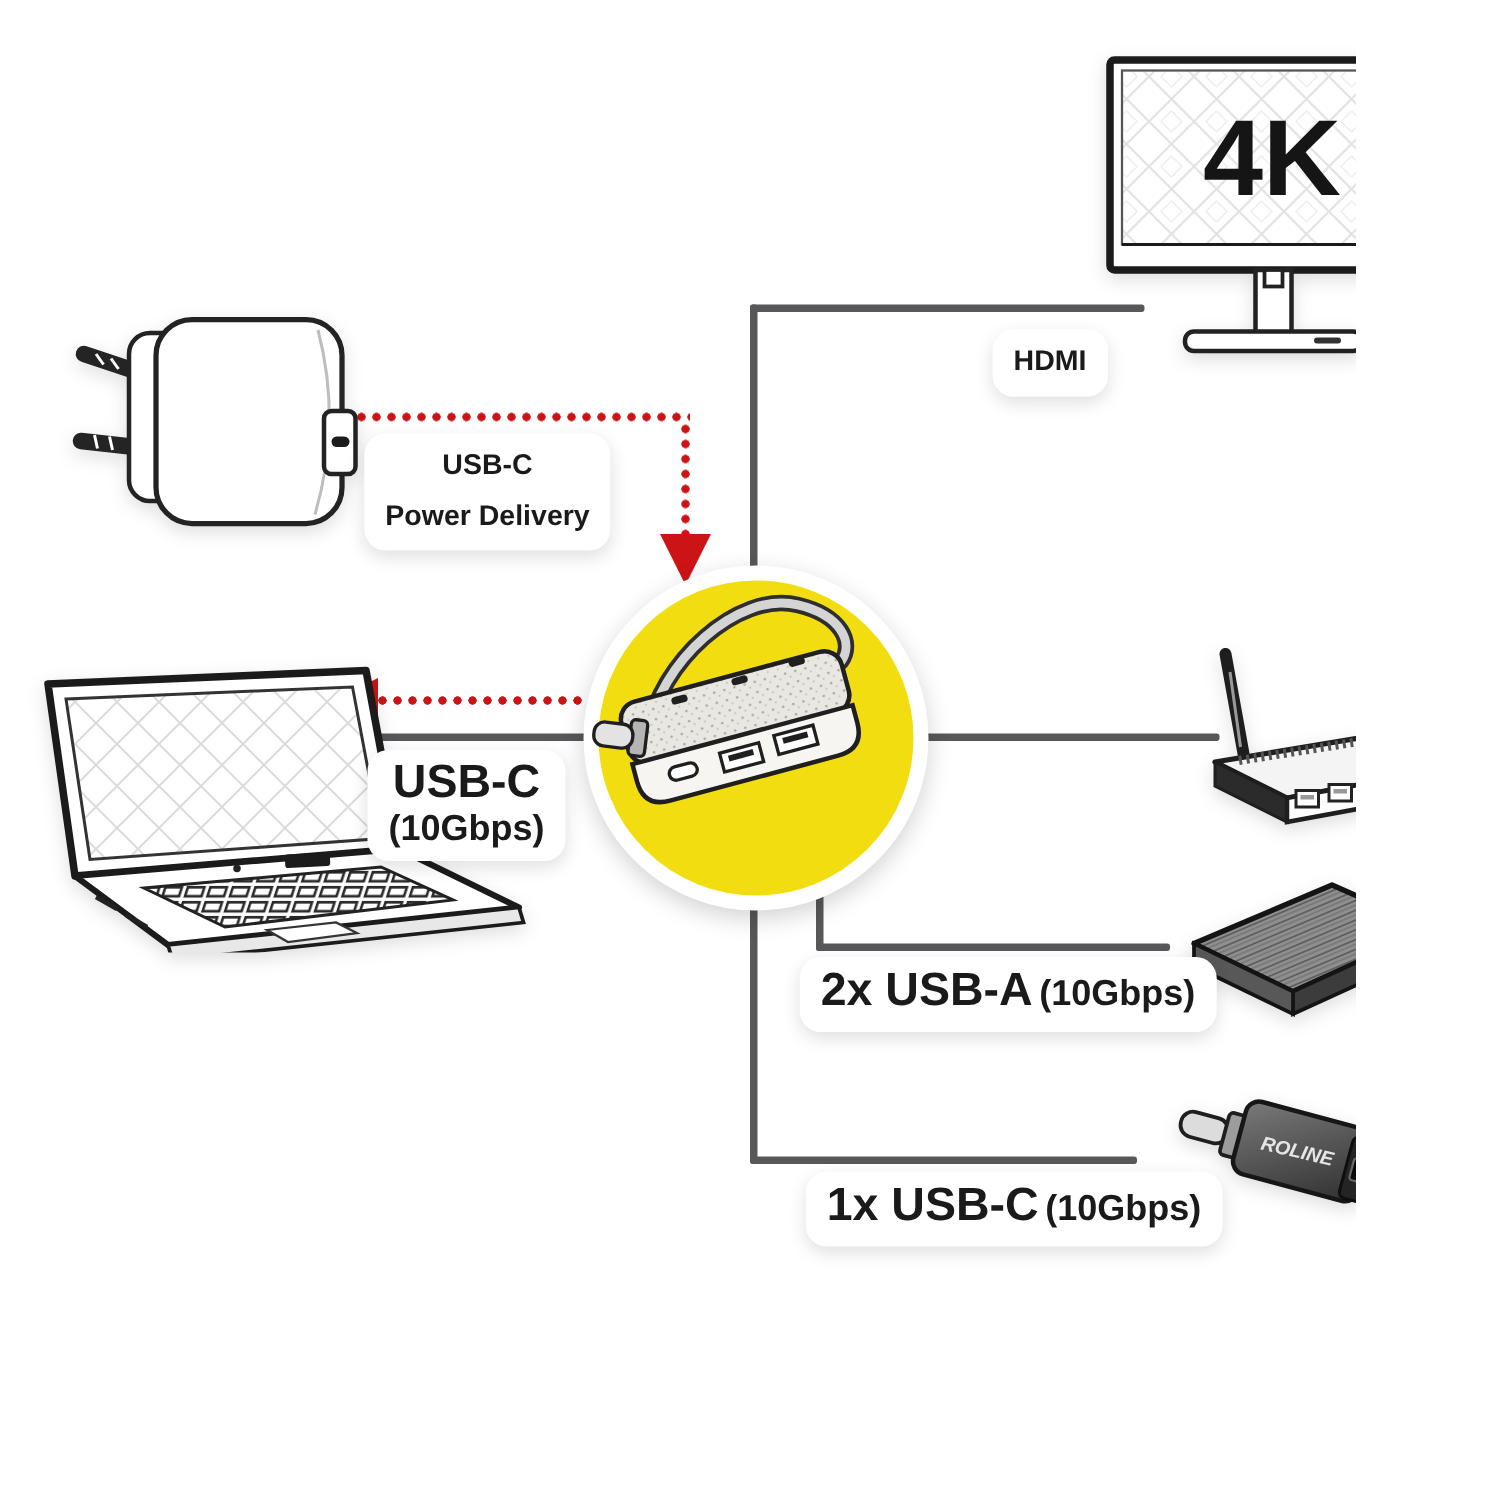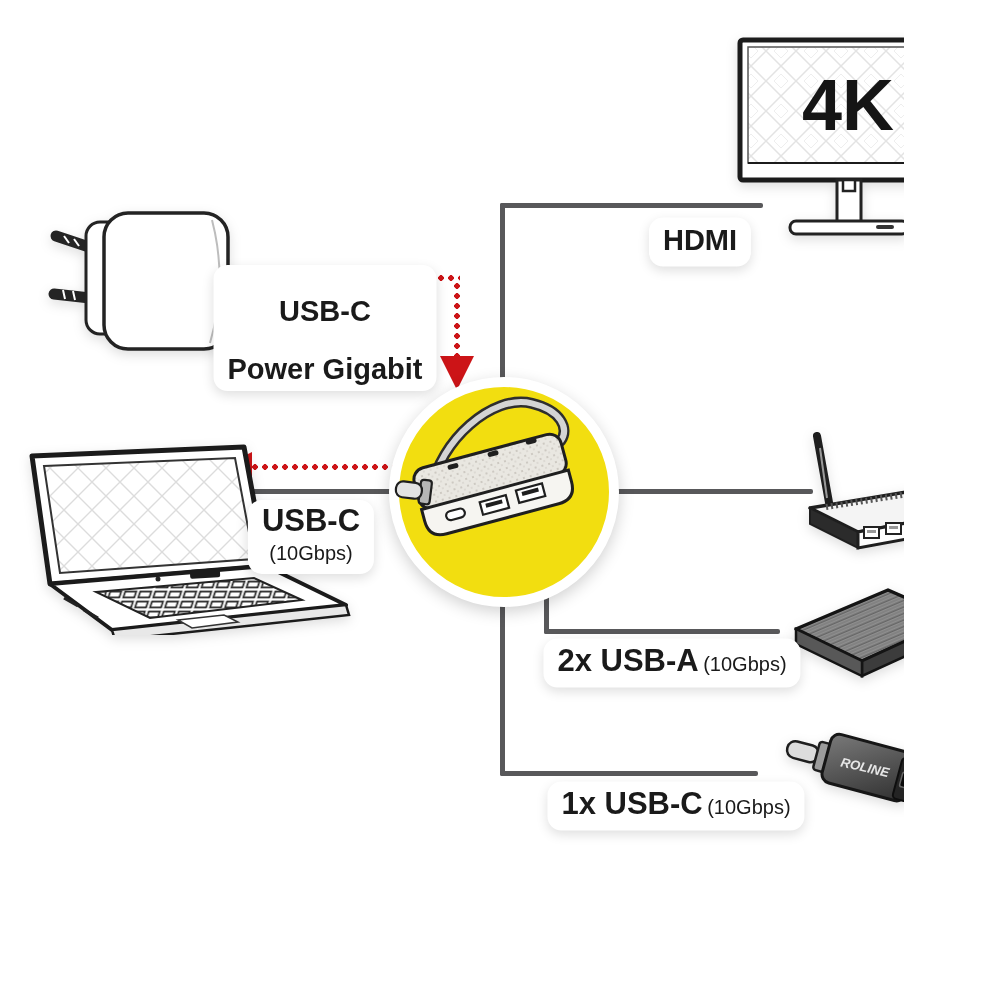--- a/index.html
+++ b/index.html
@@ -22,23 +22,23 @@
             border-right:30px solid #cc1417;}
   
   .hub-circle{position:absolute;left:389px;top:377px;width:210px;height:210px;
               background:#f2de10;border:10px solid #ffffff;border-radius:50%;
               box-shadow:0 5px 16px rgba(0,0,0,0.18);z-index:3;}
   .hub-circle svg{position:absolute;left:-6px;top:-2px;}
   
   .pill{position:absolute;transform:translate(-50%,-50%);background:#ffffff;
         border-radius:14px;padding:5px 14px;box-shadow:0 4px 12px rgba(0,0,0,0.13);
         text-align:center;white-space:nowrap;z-index:4;line-height:34px;}
-  .lbl-b{font-weight:700;font-size:29px;margin-top:24px;}
+  .lbl-b{font-weight:700;font-size:19px;}
   .lbl-b2{font-weight:700;font-size:31px;}
-  .lbl-r{font-weight:400;font-size:20px;}
+  .lbl-r{font-weight:700;font-size:24px;}
   
   .device{position:absolute;z-index:2;filter:drop-shadow(0 4px 6px rgba(0,0,0,0.13));}
 </style>
 </head>
 <body>
 
 <div class="canvas">
 
   <div class="gline" style="left:500px;top:203px;width:5px;height:182px;"></div>
   <div class="gline" style="left:500px;top:203px;width:263px;height:5px;"></div>
@@ -207,21 +207,21 @@
         <rect x="54" y="28" width="86" height="50" rx="9" fill="url(#met)" stroke="#161616" stroke-width="3"></rect>
         <rect x="128" y="34" width="16" height="42" rx="4" fill="#242424" stroke="#0e0e0e" stroke-width="2"></rect>
         <rect x="132" y="48" width="9" height="15" rx="2" fill="#0a0a0a" stroke="#666666" stroke-width="1.5"></rect>
         <text x="94" y="58" text-anchor="middle" font-family="Liberation Sans, sans-serif" font-size="13" font-style="italic" font-weight="700" fill="#e6e6e6" transform="rotate(-2 94 54)">ROLINE</text>
       </g>
     </svg>
   </div>
 
   <div class="pill" style="left:325px;top:328px;">
     <div class="lbl-b">USB-C</div>
-    <div class="lbl-b">Power Gigabit</div>
+    <div class="lbl-b">Power Delivery</div>
   </div>
 
   <div class="pill" style="left:700px;top:242px;">
     <span class="lbl-b">HDMI</span>
   </div>
 
   <div class="pill" style="left:311px;top:537px;line-height:32px;">
     <div class="lbl-b2">USB-C</div>
     <div class="lbl-r">(10Gbps)</div>
   </div>

